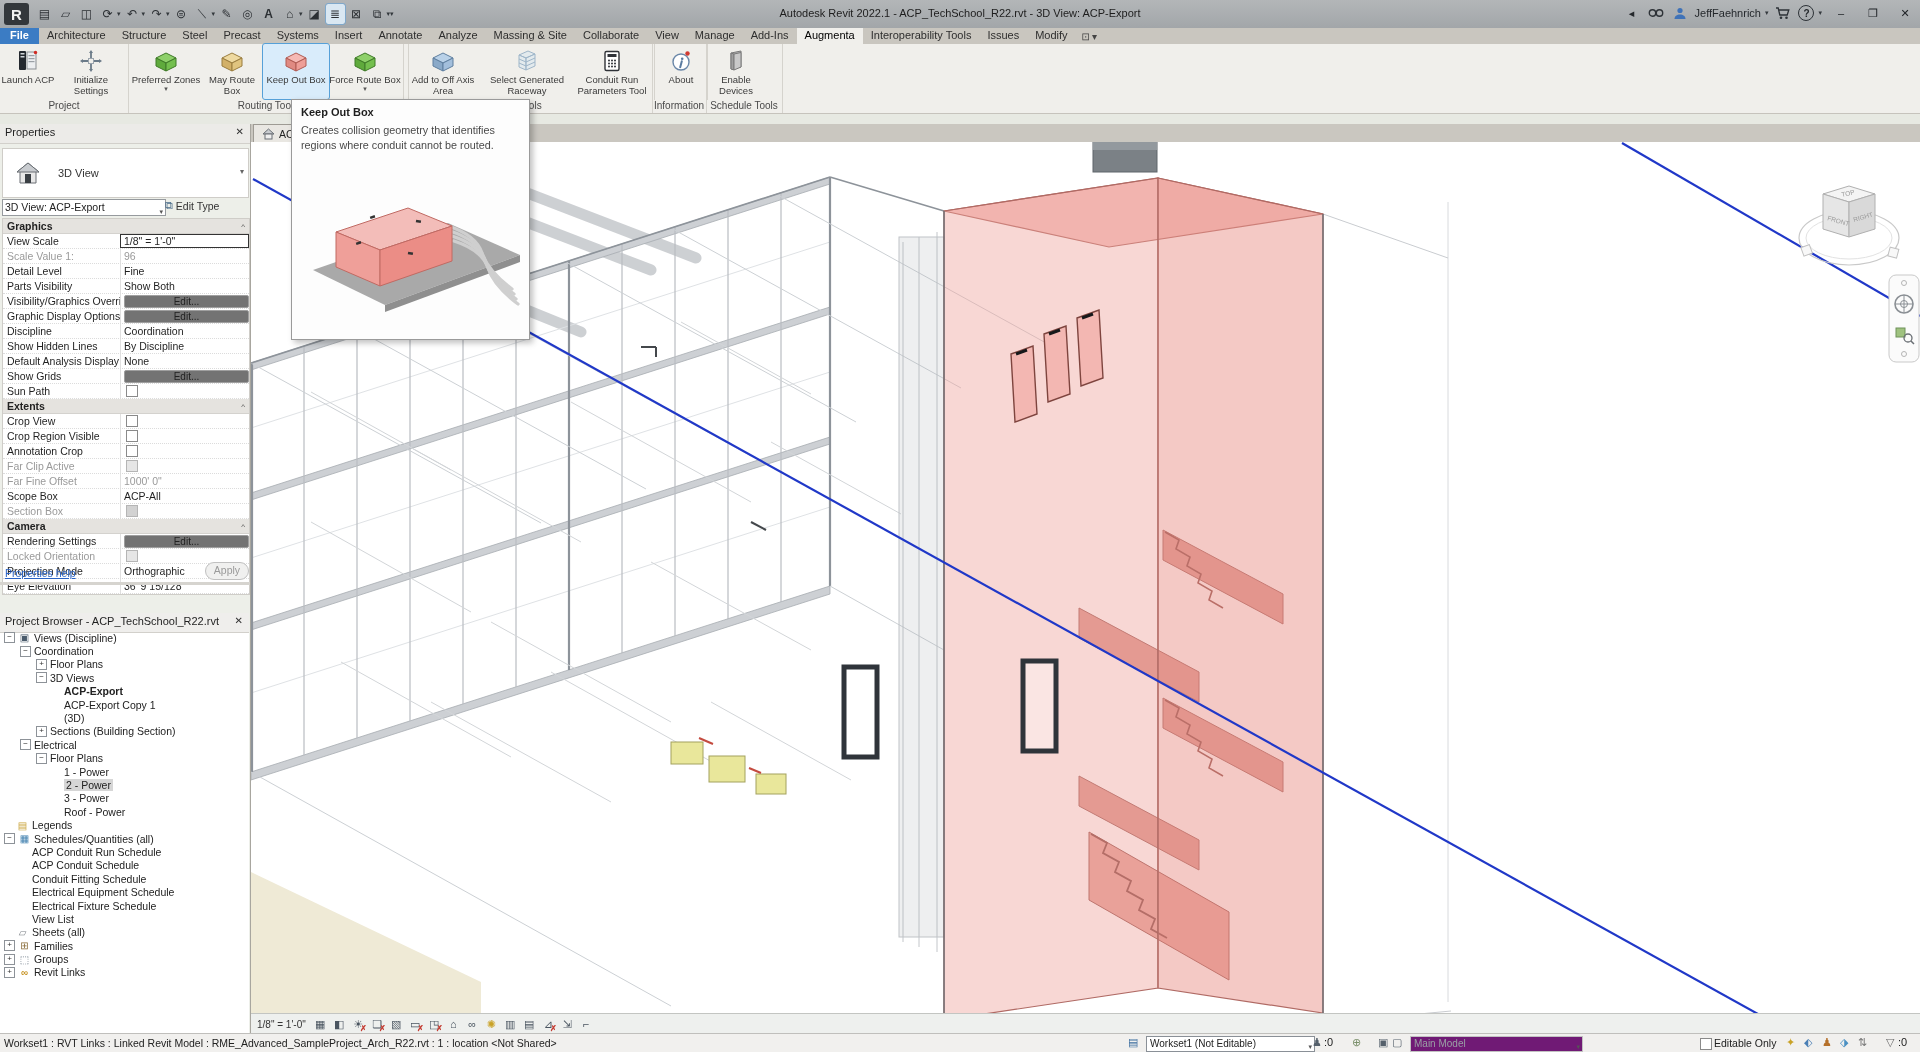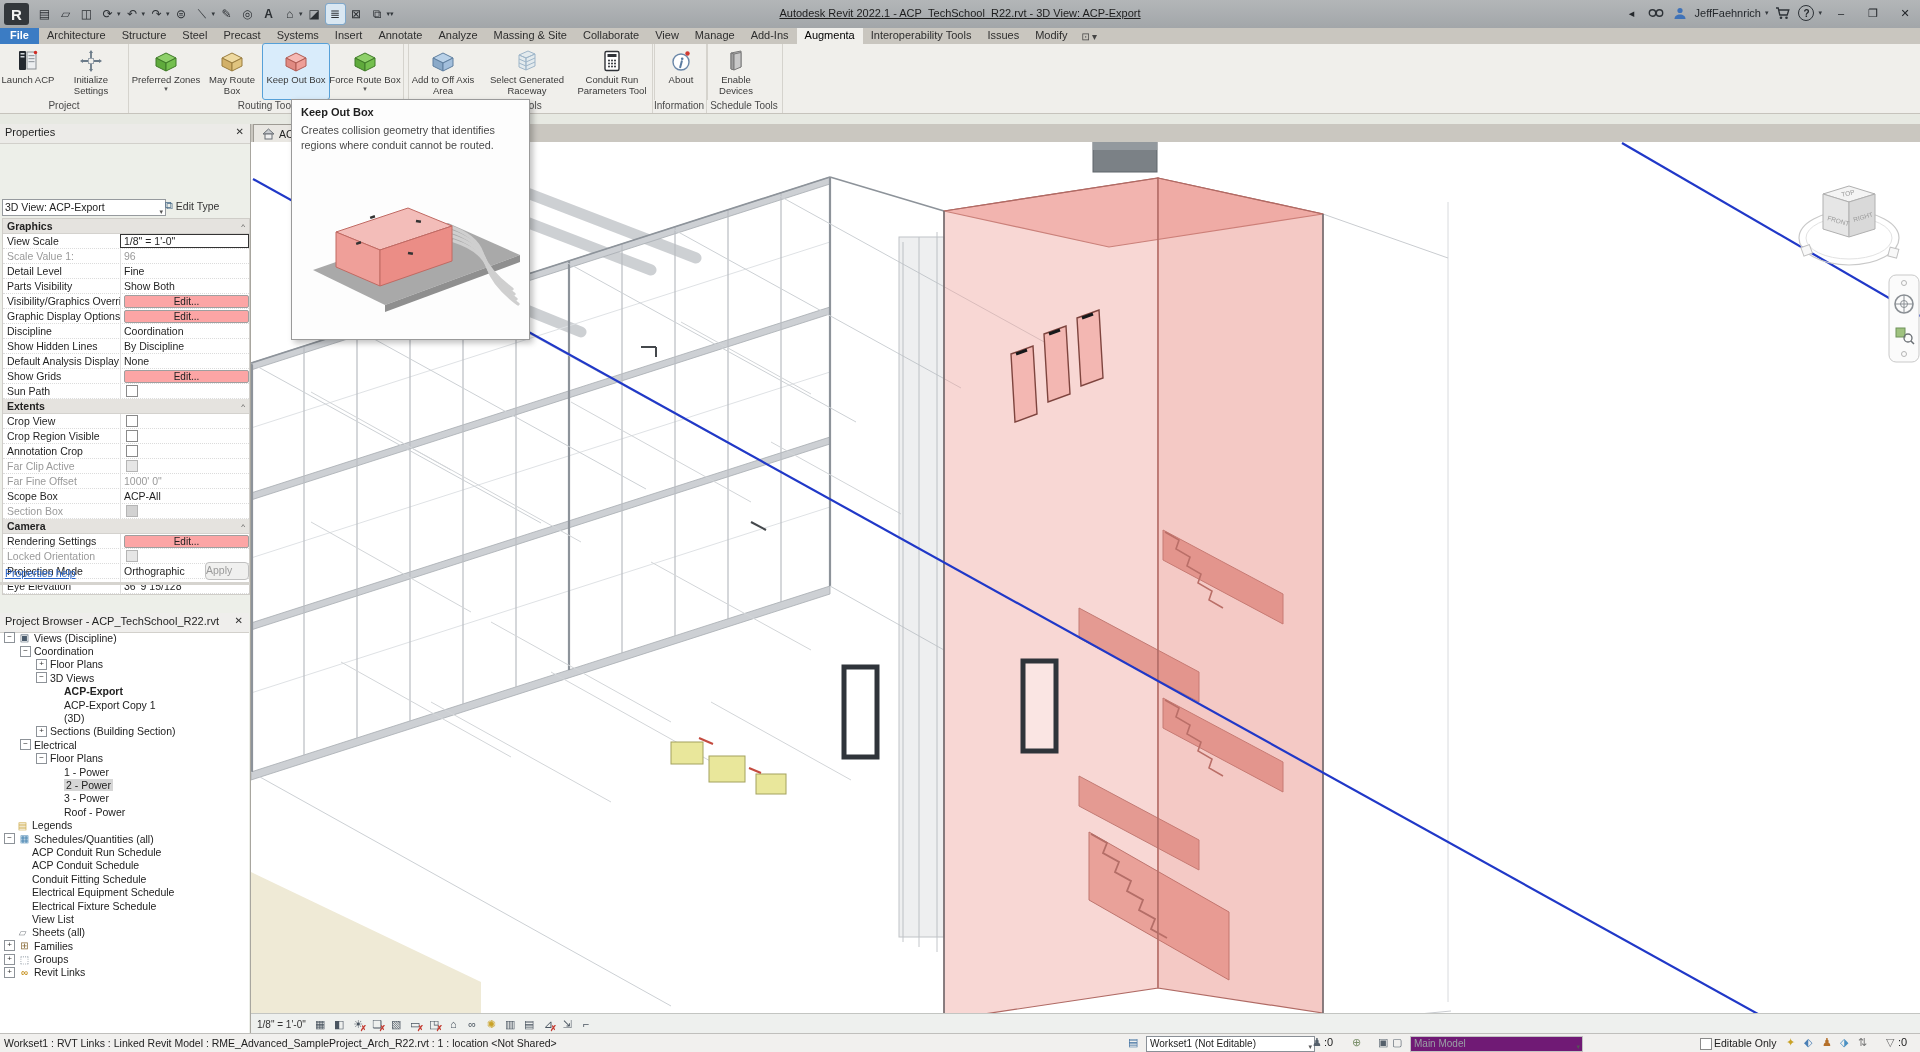--- a/index.html
+++ b/index.html
@@ -11,21 +11,21 @@
   
   #titlebar{left:0;top:0;width:1920px;height:28px;
     background:linear-gradient(#b3b6b8,#a2a6a9);border-bottom:1px solid #8e9295;}
   #qat{left:4px;top:3px;display:flex;align-items:center;gap:2px;}
   .qicon{width:19px;height:20px;display:inline-flex;align-items:center;justify-content:center;
     font-size:12px;color:#2b2f33;border-radius:2px;}
   .qicon.active{background:#d9e7f2;outline:1px solid #7fa8cb;}
   .qcaret{font-size:7px;color:#33383c;margin-left:-2px;}
   #rlogo{width:25px;height:22px;background:#33373b;color:#f2f2f2;border-radius:3px;
     font-weight:bold;font-size:15px;display:flex;align-items:center;justify-content:center;margin-right:4px;}
-  #wintitle{left:50%;top:7px;transform:translateX(-50%);font-size:11px;color:#1d1d1d;white-space:nowrap;text-decoration:underline;}
+  #wintitle{left:50%;top:7px;transform:translateX(-50%);font-size:11px;color:#1d1d1d;white-space:nowrap;}
   #titleright{right:2px;top:3px;display:flex;align-items:center;gap:6px;font-size:11px;color:#24282c;}
   .tricon{display:inline-flex;align-items:center;justify-content:center;width:18px;height:18px;}
   .helpcirc{width:14px;height:14px;border:1.5px solid #2d3237;border-radius:50%;
     font-size:10px;display:inline-flex;align-items:center;justify-content:center;font-weight:bold;}
   .winbtn{width:26px;height:20px;display:inline-flex;align-items:center;justify-content:center;
     font-size:11px;color:#202428;}
 
   
   .g-back::before{content:"◂";} .g-doc::before{content:"▤";} .g-open::before{content:"▱";}
   .g-save::before{content:"◫";} .g-sync::before{content:"⟳";} .g-undo::before{content:"↶";}
@@ -77,27 +77,27 @@
   #propgrid{position:absolute;left:2px;top:94px;width:246px;background:#fff;border:1px solid #cfcdc8;font-size:10.5px;}
   .psec{height:14px;background:#e5e3df;border-bottom:1px solid #d4d2ce;font-weight:bold;
     padding:0 4px;display:flex;justify-content:space-between;align-items:center;color:#222;}
   .psec .chev{font-weight:normal;font-size:8px;color:#555;}
   .prow{height:14px;display:flex;border-bottom:1px dotted #dcdcdc;align-items:center;}
   .pl{width:113px;padding-left:4px;white-space:nowrap;overflow:hidden;color:#1f1f1f;}
   .pv{flex:1;border-left:1px solid #e0e0e0;padding-left:3px;height:100%;display:flex;align-items:center;color:#1f1f1f;white-space:nowrap;overflow:hidden;}
   .prow.dis .pl,.prow.dis .pv{color:#9a9a9a;}
   .pv.selcell{outline:1px solid #333;outline-offset:-1px;background:#fff;}
   .pv .editbtn{margin:0 auto;width:124px;height:11px;line-height:11px;text-align:center;
-    background:#fca5a5;border:1px solid #9f9f9f;border-radius:2px;font-size:10px;color:#222;}
+    background:#737373;border:1px solid #9f9f9f;border-radius:2px;font-size:10px;color:#222;}
   .cbx{width:10px;height:10px;border:1px solid #8a8a8a;background:#fff;margin-left:2px;}
   .cbx.dis{border-color:#b5b5b5;background:#e6e6e6;}
   .cbx.gray{background:#d2d2d2;}
   #prophelp{position:absolute;left:5px;top:443px;font-size:10.5px;color:#2a64c5;text-decoration:underline;}
   #applybtn{position:absolute;left:205px;top:438px;width:42px;height:16px;background:#f0f0ef;border:1px solid #c0c0c0;
-    border-radius:4px;font-size:10.5px;color:#9a9a9a;text-align:left;line-height:15px;}
+    border-radius:9px;font-size:10.5px;color:#9a9a9a;text-align:center;line-height:15px;}
   #pbsplit{position:absolute;left:0;top:458px;width:250px;height:3px;background:#d6d4cf;}
 
   #browser{position:absolute;left:0;top:461px;width:249px;height:448px;background:#fff;margin-top:28px;}
   #browser .palhead{background:#efeeec;}
   #tree{position:absolute;left:0;top:18px;width:249px;font-size:10.5px;}
   .trow{height:13.4px;display:flex;align-items:center;white-space:nowrap;}
   .trow .exp{width:9px;height:9px;border:1px solid #8d9298;background:#fff;font-size:8px;line-height:7px;
     text-align:center;color:#333;margin-right:3px;flex:none;}
   .trow .spc{width:12px;flex:none;}
   .ticon{width:13px;margin-right:3px;font-size:10px;flex:none;text-align:center;}
@@ -403,20 +403,29 @@
 <div class="pdiv" style="left:652px"></div>
 <div class="pdiv" style="left:706px"></div>
 <div class="pdiv" style="left:782px"></div>
 <div class="abs" id="gapstrip"></div>
 
 <div class="abs" id="leftpanel">
 
   <div class="palhead">
     <span>Properties</span>
     <span class="palclose">✕</span>
+  </div>
+  <div id="typesel">
+    <svg class="abs" style="left:10px;top:10px" width="30" height="28" viewBox="0 0 30 28">
+      <polygon points="4,13 15,4 26,13 23,11 23,24 7,24 7,11" fill="#e8e8e8" stroke="#6a6f74"></polygon>
+      <polygon points="4,13 15,4 26,13" fill="#c9ccd0" stroke="#6a6f74"></polygon>
+      <rect x="12" y="15" width="6" height="9" fill="#3a3f44"></rect>
+    </svg>
+    <span class="tlabel">3D View</span>
+    <span class="tdrop g-caretdown"></span>
   </div>
   <div id="selrow">
     <div id="viewcombo">
       <span>3D View: ACP-Export</span>
       <span class="cda g-caretdown"></span>
     </div>
     <div id="edittype">
       <span class="eticon">⧉</span>
       <span>Edit Type</span>
     </div>

